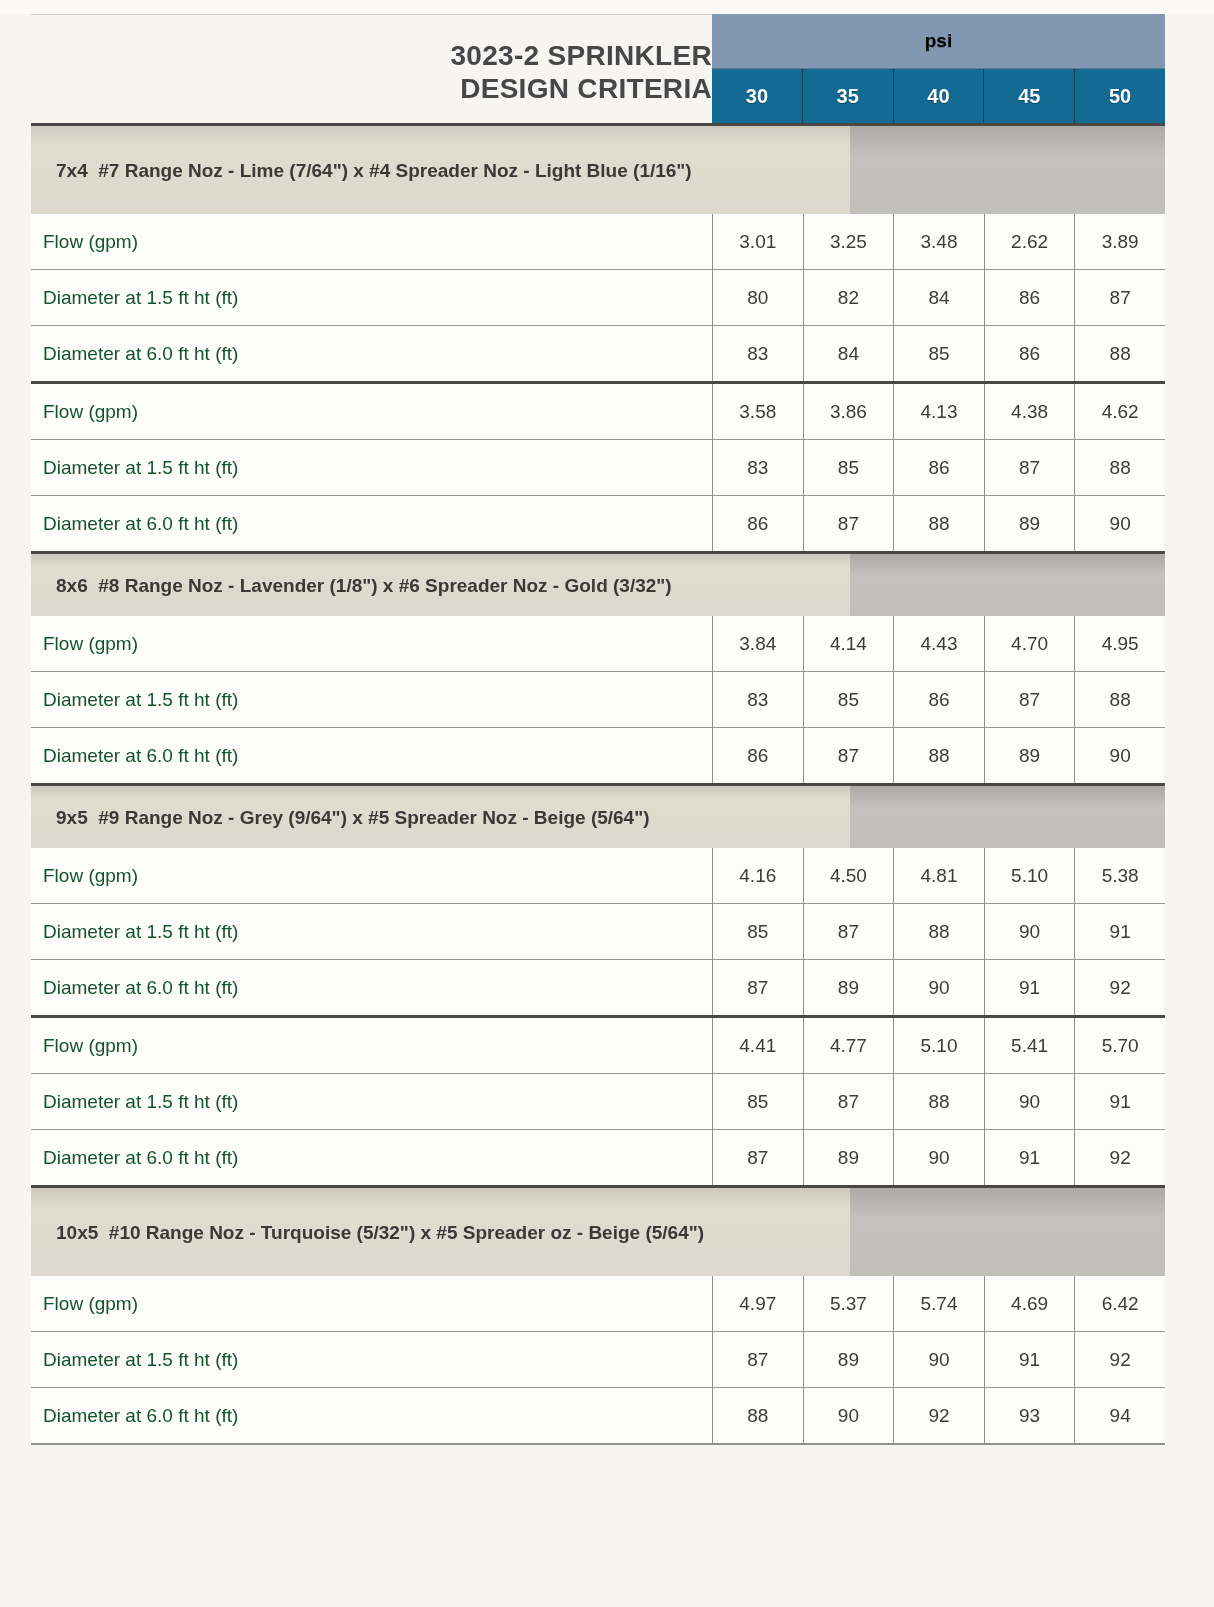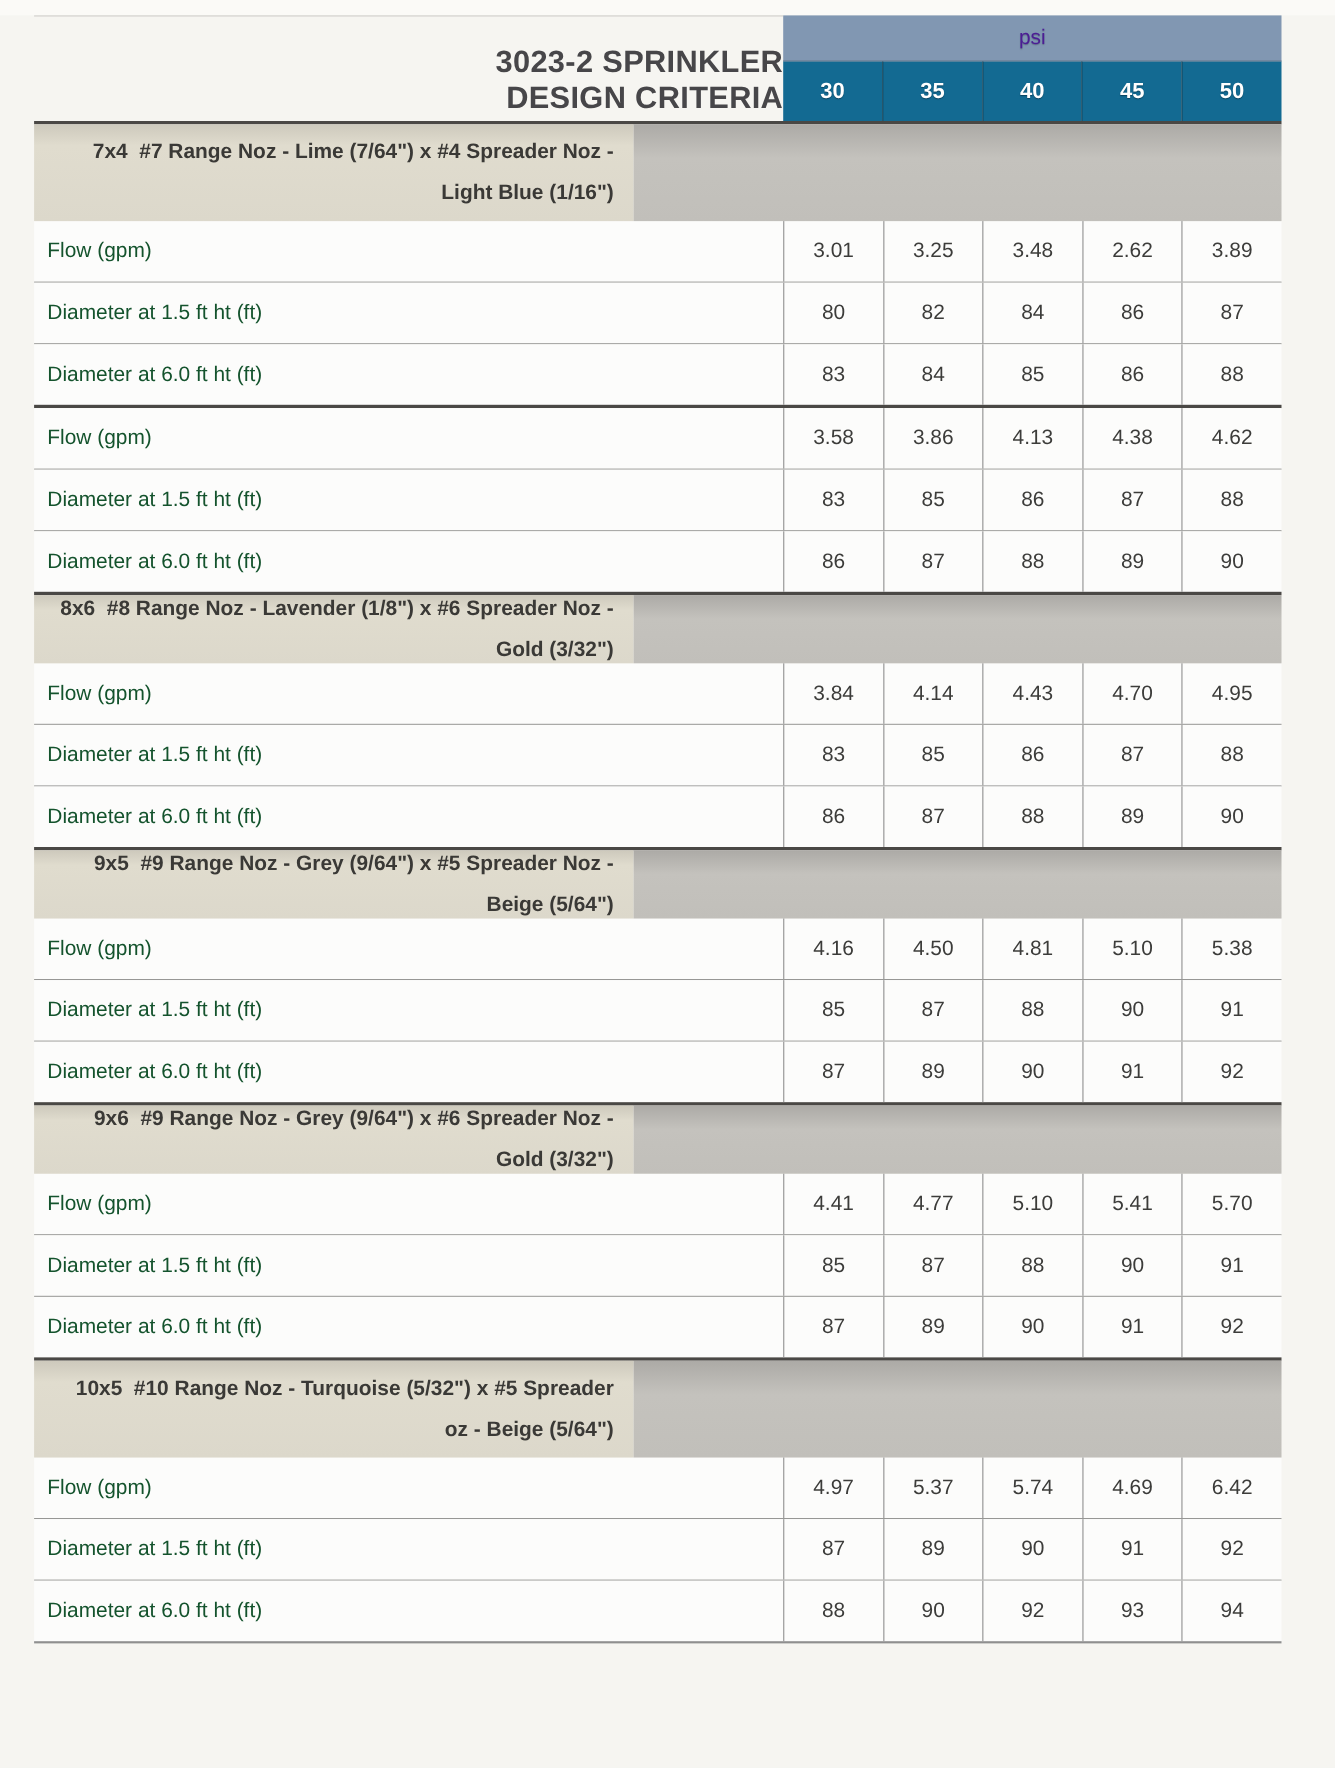--- a/index.html
+++ b/index.html
@@ -16,41 +16,41 @@
   
   .hdr{display:flex;}
   .hdr-left{width:681px;box-sizing:border-box;border-top:1px solid #cfcecb;}
   .title{
     padding:24px 0 0 21px;
     font-size:28px;font-weight:bold;line-height:33px;
     color:#474649;letter-spacing:.3px;
   }
   .hdr-right{width:453px;}
   .psi{
-    height:42px;background:#8197b2;border-bottom:1px solid #64788c;
+    height:55px;background:#8197b2;border-bottom:1px solid #64788c;
     box-sizing:border-box;
-    color:#4c1d95;font-weight:normal;font-size:19px;
+    color:#000000;font-weight:bold;font-size:19px;
     display:flex;align-items:center;justify-content:center;
     text-shadow:0 1px 1px rgba(60,70,85,.45);
   }
   .pressures{display:flex;height:54px;}
   .pcell{
     flex:1;background:#136a92;color:#fff;font-weight:bold;font-size:20px;
     display:flex;align-items:center;justify-content:center;
     text-shadow:0 1px 1px rgba(0,30,45,.5);
   }
   .pcell + .pcell{border-left:1px solid rgba(22,33,40,.55);}
 
   
   .divider{height:3px;background:#4a4845;}
   .band{display:flex;}
   .band.tall{height:88px;}
   .band.short{height:62px;border-radius:11px;}
   .band-left{
-    width:545px;box-sizing:border-box;padding:0 18px 0 12px;
+    width:819px;box-sizing:border-box;padding:0 18px 0 25px;
     display:flex;align-items:center;
     font-weight:bold;font-size:19px;line-height:37px;color:#3a3936;
     background:linear-gradient(#cdc9bc,#e0dcce 22%,#dcd8cb);
   }
   .band-right{
     flex:1;
     background:linear-gradient(#acaaa6,#c4c2bd 35%,#c1bfba);
   }
 
   .row{display:flex;height:55px;background:#fcfcfb;border-bottom:1px solid #979795;}
@@ -211,24 +211,20 @@
         <div class="cell">87</div>
         <div class="cell">89</div>
         <div class="cell">90</div>
         <div class="cell">91</div>
         <div class="cell">92</div>
       </div>
     </div>
 
     <div class="section">
       <div class="divider"></div>
-      <div class="band short">
-        <div class="band-left">9x6&nbsp; #9 Range Noz - Grey (9/64") x #6 Spreader Noz - Gold (3/32")</div>
-        <div class="band-right"></div>
-      </div>
       <div class="row">
         <div class="row-label">Flow (gpm)</div>
         <div class="cell">4.41</div>
         <div class="cell">4.77</div>
         <div class="cell">5.10</div>
         <div class="cell">5.41</div>
         <div class="cell">5.70</div>
       </div>
       <div class="row">
         <div class="row-label">Diameter at 1.5 ft ht (ft)</div>

